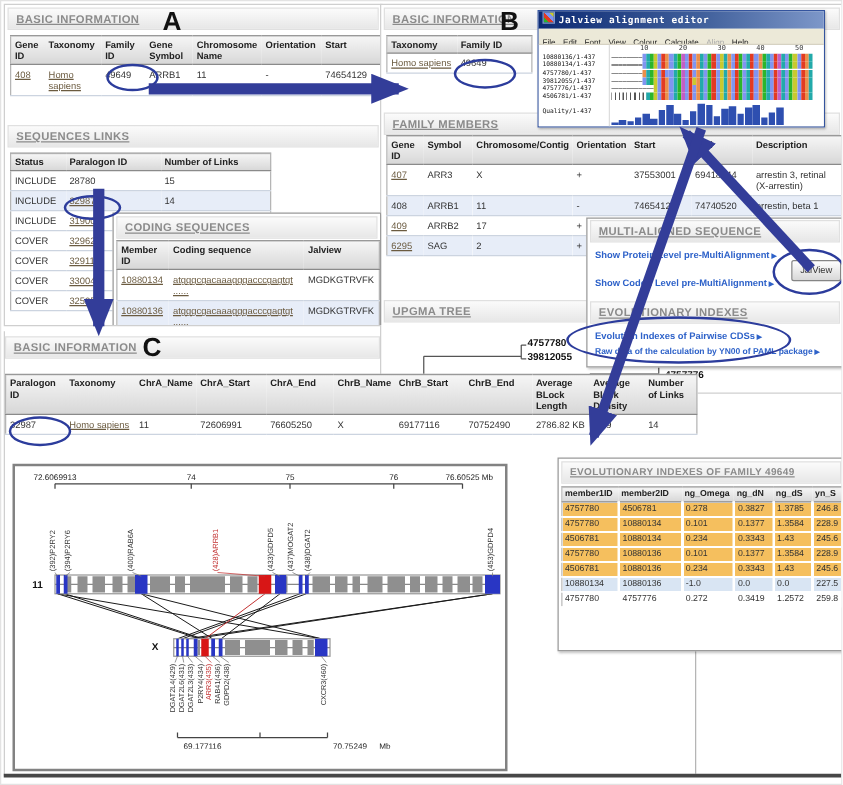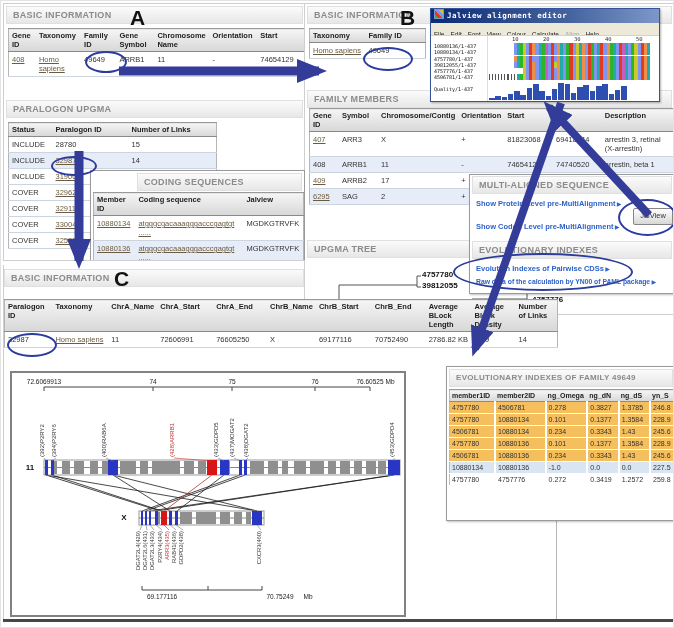--- a/index.html
+++ b/index.html
@@ -1,21 +1,21 @@
 <!DOCTYPE html>
 <html><head>
 <meta charset="utf-8">
 <style>
   html,body{margin:0;padding:0;background:#fff;}
   #canvas{position:relative;width:674px;height:628px;background:#fff;overflow:hidden;
     font-family:"Liberation Sans",sans-serif;border:1px solid #e3e3e3;box-sizing:border-box;}
   .panel{position:absolute;background:#fff;border:1px solid #cfcfcf;}
   .secbar{position:absolute;left:2px;right:2px;height:16px;background:linear-gradient(#fbfbfb,#e7e7e7);
     border:1px solid #e0e0e0;color:#8b8b8b;font-weight:bold;font-size:9px;line-height:16px;
-    padding-left:6px;letter-spacing:.3px;white-space:nowrap;overflow:hidden;}
+    padding-left:6px;letter-spacing:.3px;white-space:nowrap;overflow:hidden;text-decoration:underline;}
   .biglabel{position:absolute;font-size:21px;font-weight:bold;color:#111;z-index:6;}
   .tblc{position:absolute;}
   .dtbl{border-collapse:collapse;table-layout:fixed;background:#fff;border:1px solid #b5b5b5;}
   .dtbl th{background:linear-gradient(#f5f5f5,#d7d7d7);border-top:1px solid #999;border-bottom:1px solid #8a8a8a;
     font-size:7.5px;text-align:left;padding:2px 3px;color:#222;white-space:pre-line;vertical-align:top;font-weight:bold;}
   .dtbl td{font-size:7.5px;padding:3px 3px;border-bottom:1px solid #ccd4e0;vertical-align:top;color:#333;
     background:#fff;overflow:hidden;white-space:pre-line;}
   .dtbl tr.alt td{background:#e7edf8;}
   .dtbl td.lnk{color:#6b5b40;text-decoration:underline;}
   .evol{border:1px solid #bbb;}
@@ -107,21 +107,21 @@
               <td class="lnk">Homo sapiens</td>
               <td>49649</td>
               <td>ARRB1</td>
               <td>11</td>
               <td>-</td>
               <td>74654129</td>
             </tr>
           </tbody>
         </table>
       </div>
-    <div class="secbar" style="top:96px;">PARALOGON UPGMA</div>
+    <div class="secbar" style="top:96px;">SEQUENCES LINKS</div>
     <div class="tblc" style="left:4px;top:118px;">
         <table class="dtbl">
           <colgroup>
             <col style="width: 44px;">
             <col style="width: 76px;">
             <col style="width: 88px;">
           </colgroup>
           <thead>
             <tr>
               <th>Status</th>
@@ -162,21 +162,21 @@
             </tr>
             <tr>
               <td>COVER</td>
               <td class="lnk">32525</td>
               <td></td>
             </tr>
           </tbody>
         </table>
       </div>
     <div class="popup" style="left:86px;top:166px;width:213px;height:90px;z-index:20;">
-      <div class="secbar" style="top:2px;margin-left:44px;">CODING SEQUENCES</div>
+      <div class="secbar" style="top:2px;">CODING SEQUENCES</div>
       <div class="tblc" style="left:2px;top:21px;">
           <table class="dtbl">
             <colgroup>
               <col style="width: 52px;">
               <col style="width: 138px;">
               <col style="width: 64px;">
             </colgroup>
             <thead>
               <tr>
                 <th>Member ID</th>
@@ -247,21 +247,21 @@
               <th>End</th>
               <th>Description</th>
             </tr>
           </thead>
           <tbody>
             <tr>
               <td class="lnk">407</td>
               <td>ARR3</td>
               <td>X</td>
               <td>+</td>
-              <td>81823068</td>
+              <td>37553001</td>
               <td>69418744</td>
               <td>arrestin 3, retinal (X-arrestin)</td>
             </tr>
             <tr class="alt">
               <td>408</td>
               <td>ARRB1</td>
               <td>11</td>
               <td>-</td>
               <td>74654129</td>
               <td>74740520</td>

